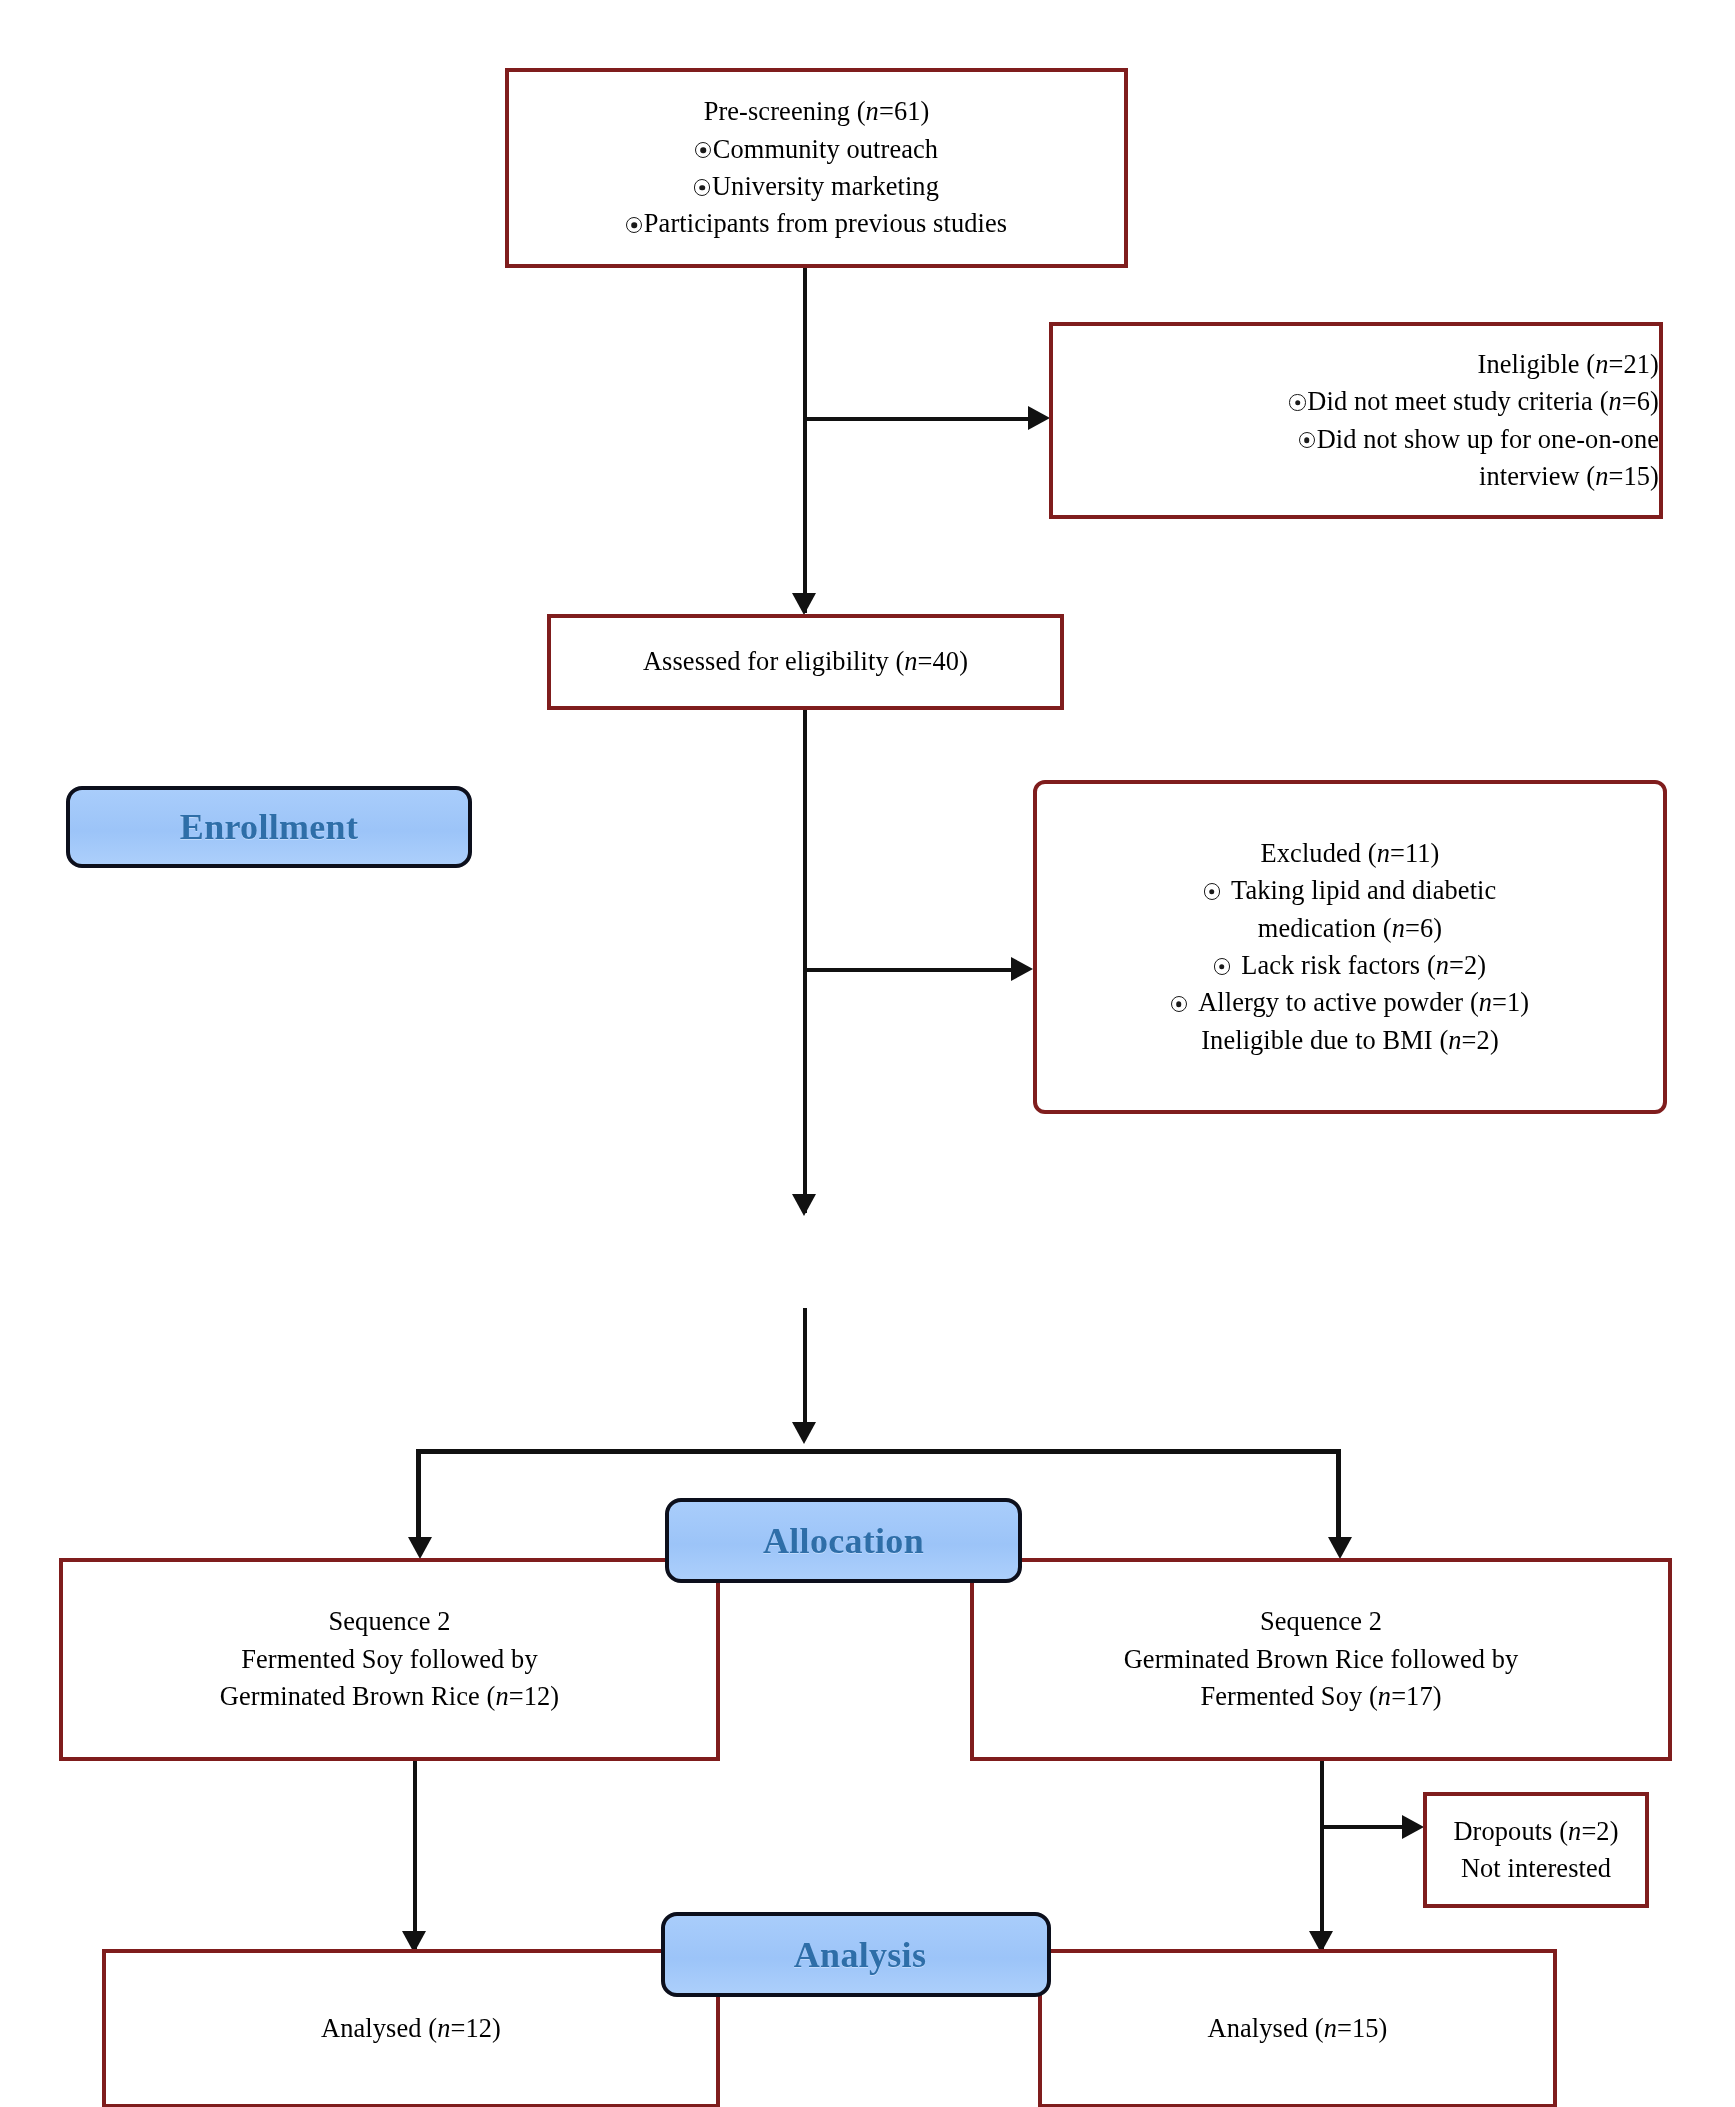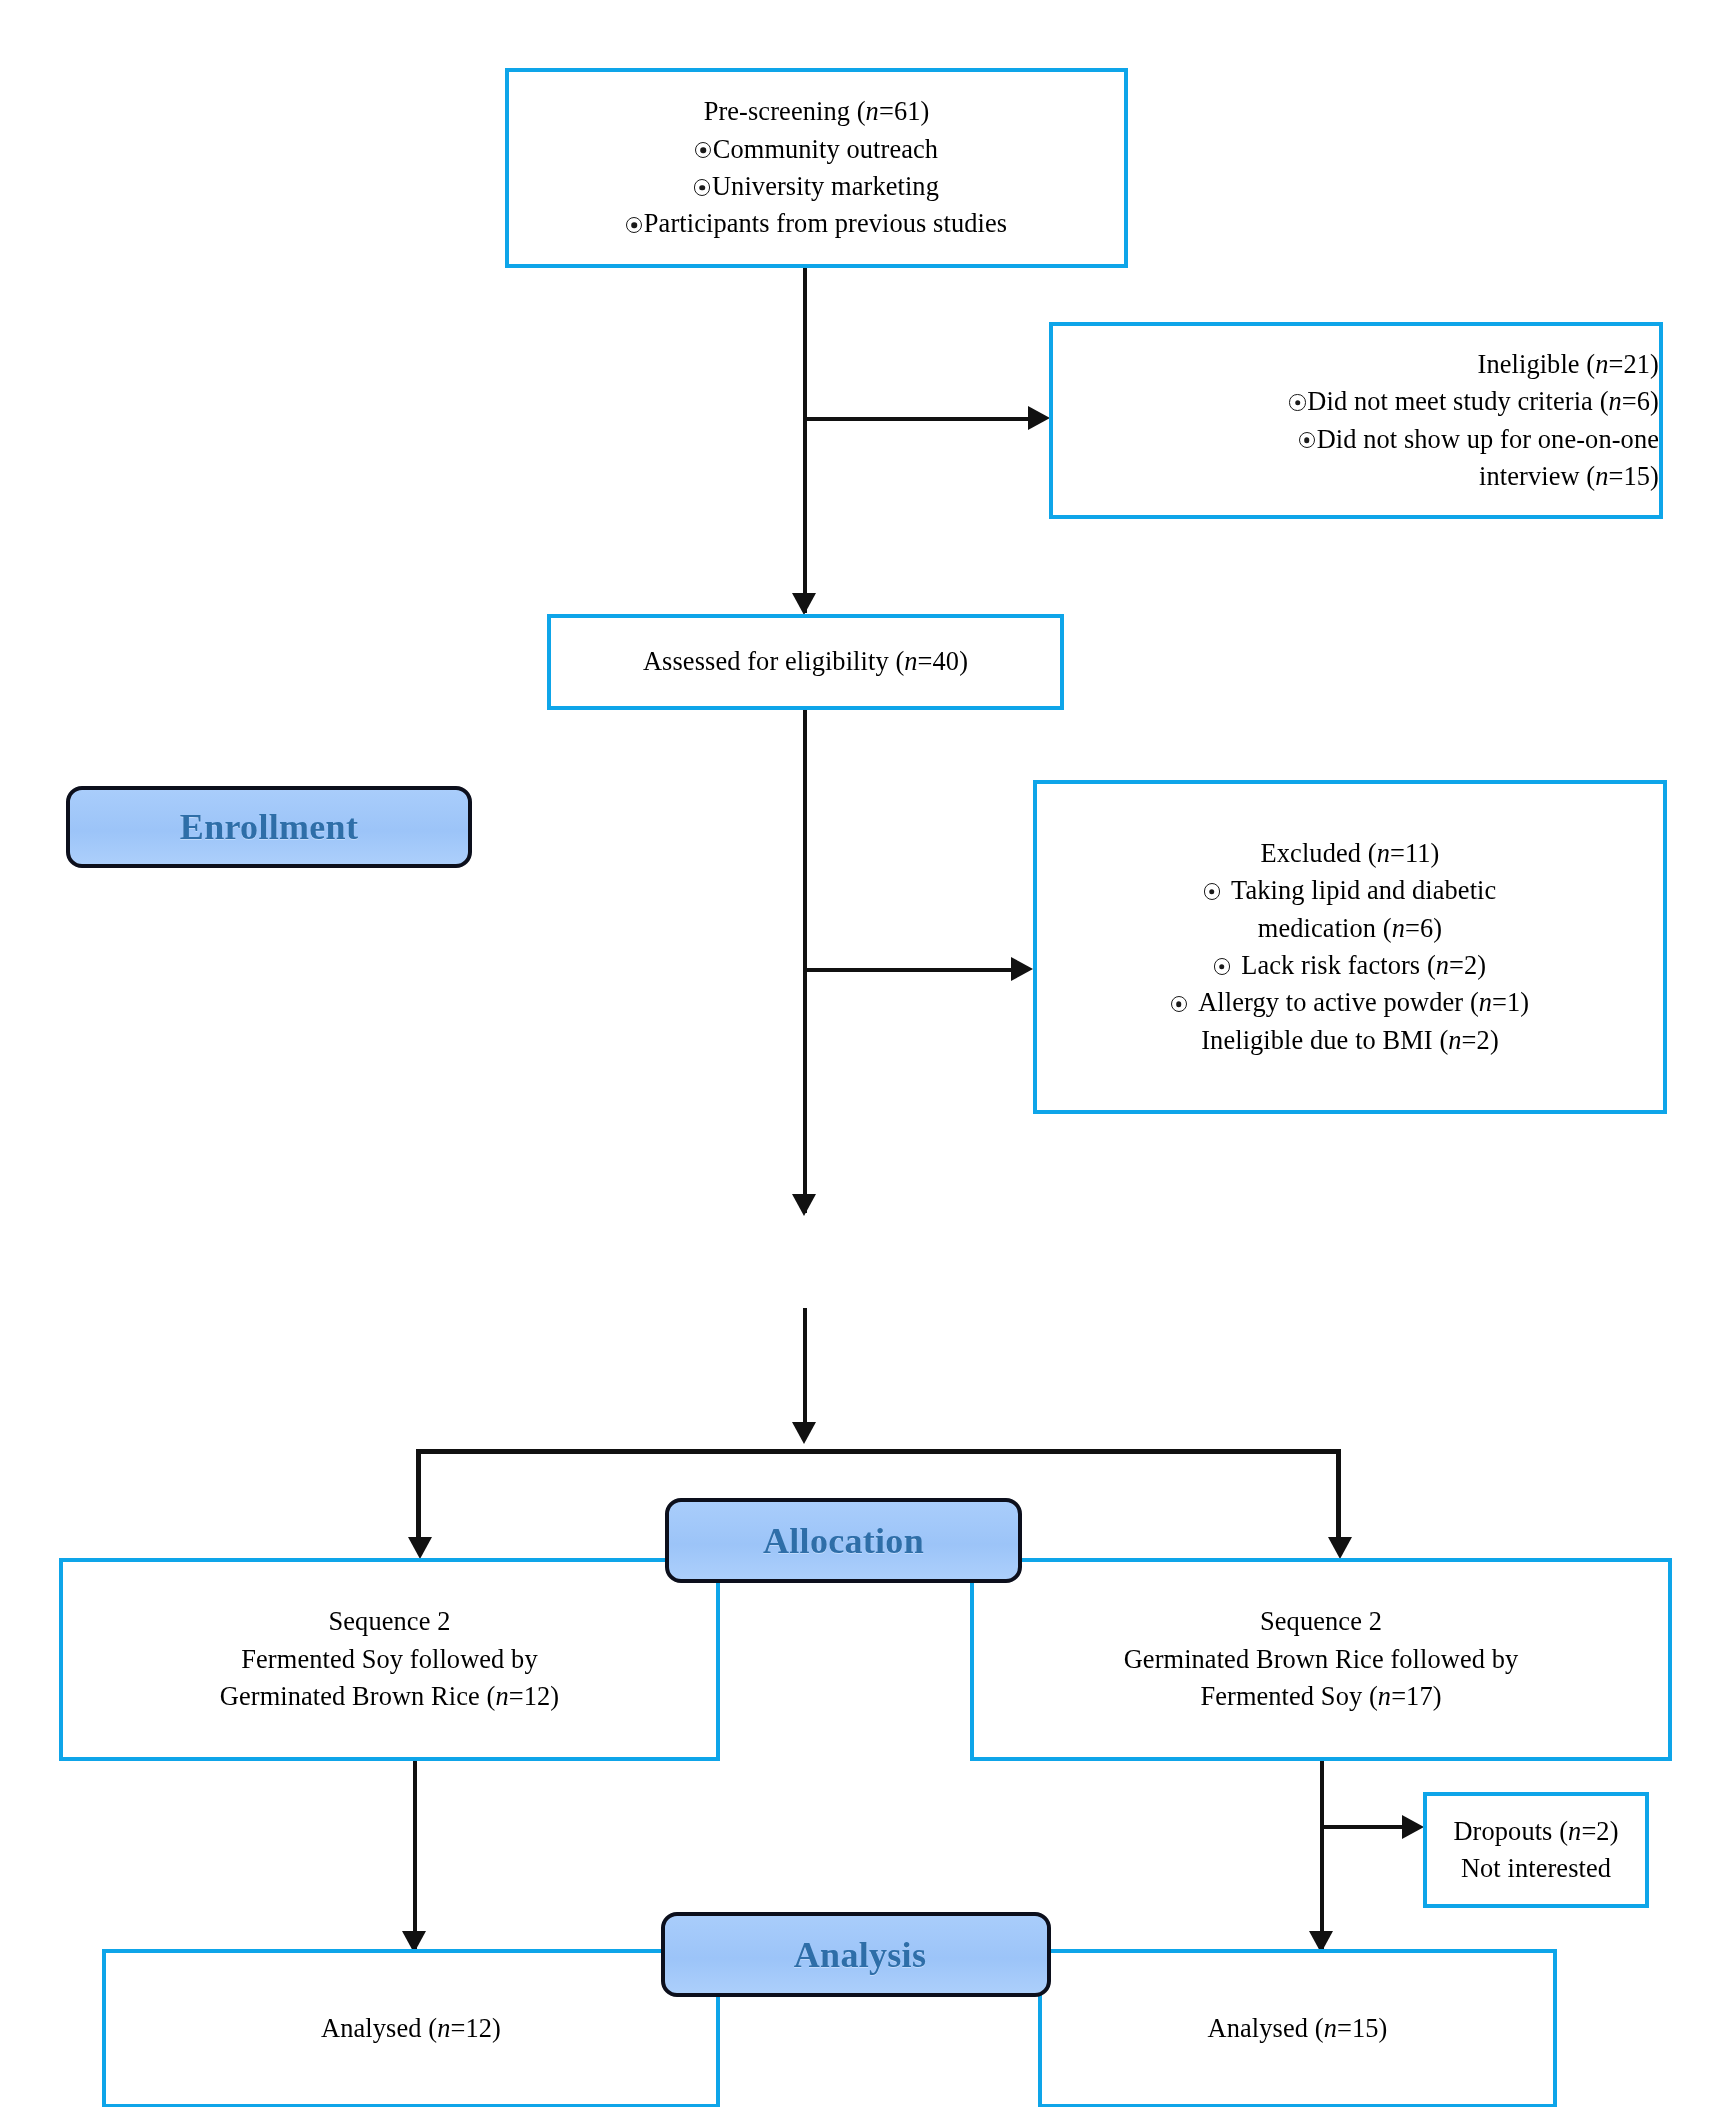--- a/index.html
+++ b/index.html
@@ -18,21 +18,21 @@
     height: 2108px;
     background: #ffffff;
     overflow: hidden;
   }
 
   
   .node {
     position: absolute;
     box-sizing: border-box;
     background: #ffffff;
-    border: 4px solid #0ea5e9;
+    border: 4px solid #7f1d1d;
     display: flex;
     flex-direction: column;
     align-items: center;
     justify-content: center;
     text-align: center;
     z-index: 5;
   }
   .node .line {
     display: block;
     white-space: nowrap;
@@ -146,21 +146,21 @@
   </div>
 
   <div class="vline" style="left:803px; top:710px; width:4px; height:503px;"></div>
   <div class="arrow-down" style="left:792px; top:1194px;"></div>
 
   <div class="hline" style="left:803px; top:968px; width:211px; height:4px;"></div>
   <div class="arrow-right" style="left:1011px; top:957px;"></div>
 
   <div class="badge" style="left:66px; top:786px; width:406px; height:82px;">Enrollment</div>
 
-  <div class="node" style="left:1033px; top:780px; width:634px; height:334px;">
+  <div class="node" style="left:1033px; top:780px; width:634px; height:334px;border-radius:12px;">
     <span class="line"><span>Excluded (</span><span class="it">n</span><span>=11)</span></span>
     <span class="line"><span class="bl sp"></span><span>Taking lipid and diabetic</span></span>
     <span class="line"><span>medication  (</span><span class="it">n</span><span>=6)</span></span>
     <span class="line"><span class="bl sp"></span><span>Lack risk factors (</span><span class="it">n</span><span>=2)</span></span>
     <span class="line"><span class="bl sp"></span><span>Allergy to active powder (</span><span class="it">n</span><span>=1)</span></span>
     <span class="line"><span>Ineligible due to BMI (</span><span class="it">n</span><span>=2)</span></span>
   </div>
 
 
   <div class="vline" style="left:803px; top:1308px; width:4px; height:119px;"></div>

